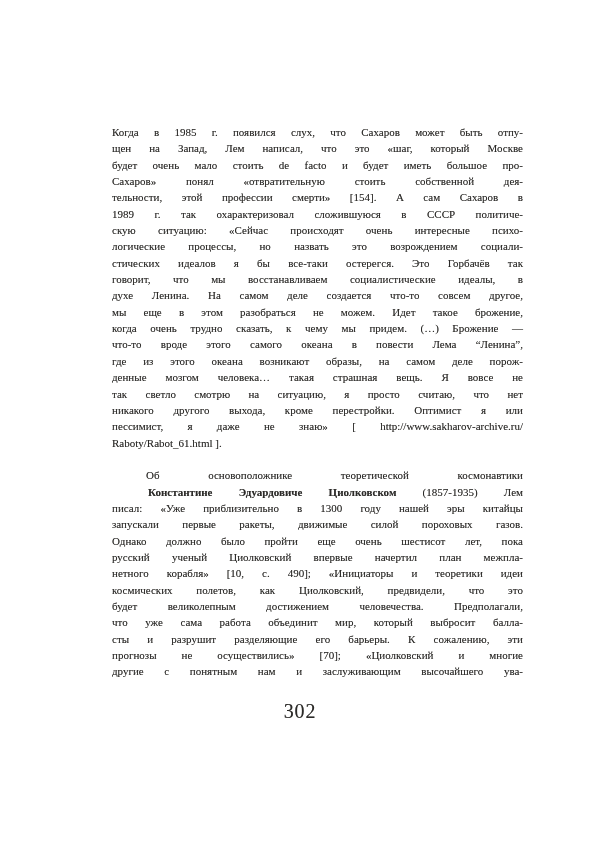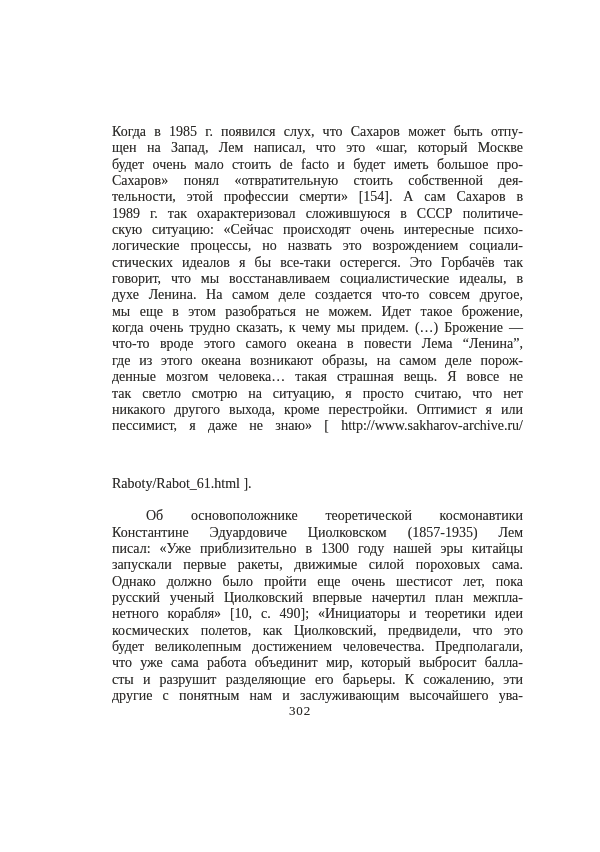--- a/index.html
+++ b/index.html
@@ -15,48 +15,48 @@
     overflow: hidden;
     font-family: "Liberation Serif", serif;
     color: #2b2a28;
     text-shadow: 0 0 0.5px rgba(50,48,45,0.45);
   }
   .textblock {
     position: absolute;
     left: 112px;
     top: 124px;
     width: 411px;
-    font-size: 14px;
+    font-size: 11px;
     line-height: 16.35px;
   }
   .ln {
     text-align: justify;
     text-align-last: justify;
     height: 16.35px;
   }
   .ln.end {
     text-align-last: left;
-    margin-top: 41px;
   }
   .ln.indent {
     text-indent: 34px;
   }
   .para2 {
     margin-top: 16.35px;
   }
   .bold {
-    font-weight: normal;
+    font-weight: bold;
+    margin-left: 36px;
   }
   .folio {
     position: absolute;
     top: 703px;
     left: 0;
     width: 600px;
     text-align: center;
-    font-size: 13px;
+    font-size: 20px;
     line-height: 16px;
     letter-spacing: 0.8px;
   }
 </style>
 </head>
 <body>
 
 <div class="page">
   <main class="textblock">
 
@@ -80,27 +80,28 @@
       <div class="ln">так светло смотрю на ситуацию, я просто считаю, что нет</div>
       <div class="ln">никакого другого выхода, кроме перестройки. Оптимист я или</div>
       <div class="ln">пессимист, я даже не знаю» [ http://www.sakharov-archive.ru/</div>
       <div class="ln end">Raboty/Rabot_61.html ].</div>
     </section>
 
     <section class="para2">
       <div class="ln indent">Об основоположнике теоретической космонавтики</div>
       <div class="ln"><span class="bold">Константине Эдуардовиче Циолковском</span><span> (1857-1935) Лем</span></div>
       <div class="ln">писал: «Уже приблизительно в 1300 году нашей эры китайцы</div>
-      <div class="ln">запускали первые ракеты, движимые силой пороховых сама.</div>
+      <div class="ln">запускали первые ракеты, движимые силой пороховых газов.</div>
       <div class="ln">Однако должно было пройти еще очень шестисот лет, пока</div>
       <div class="ln">русский ученый Циолковский впервые начертил план межпла-</div>
       <div class="ln">нетного корабля» [10, с. 490]; «Инициаторы и теоретики идеи</div>
       <div class="ln">космических полетов, как Циолковский, предвидели, что это</div>
       <div class="ln">будет великолепным достижением человечества. Предполагали,</div>
       <div class="ln">что уже сама работа объединит мир, который выбросит балла-</div>
       <div class="ln">сты и разрушит разделяющие его барьеры. К сожалению, эти</div>
+      <div class="ln">прогнозы не осуществились» [70]; «Циолковский и многие</div>
       <div class="ln">другие с понятным нам и заслуживающим высочайшего ува-</div>
     </section>
 
   </main>
 
   <footer class="folio">302</footer>
 </div>
 
 </body></html>

